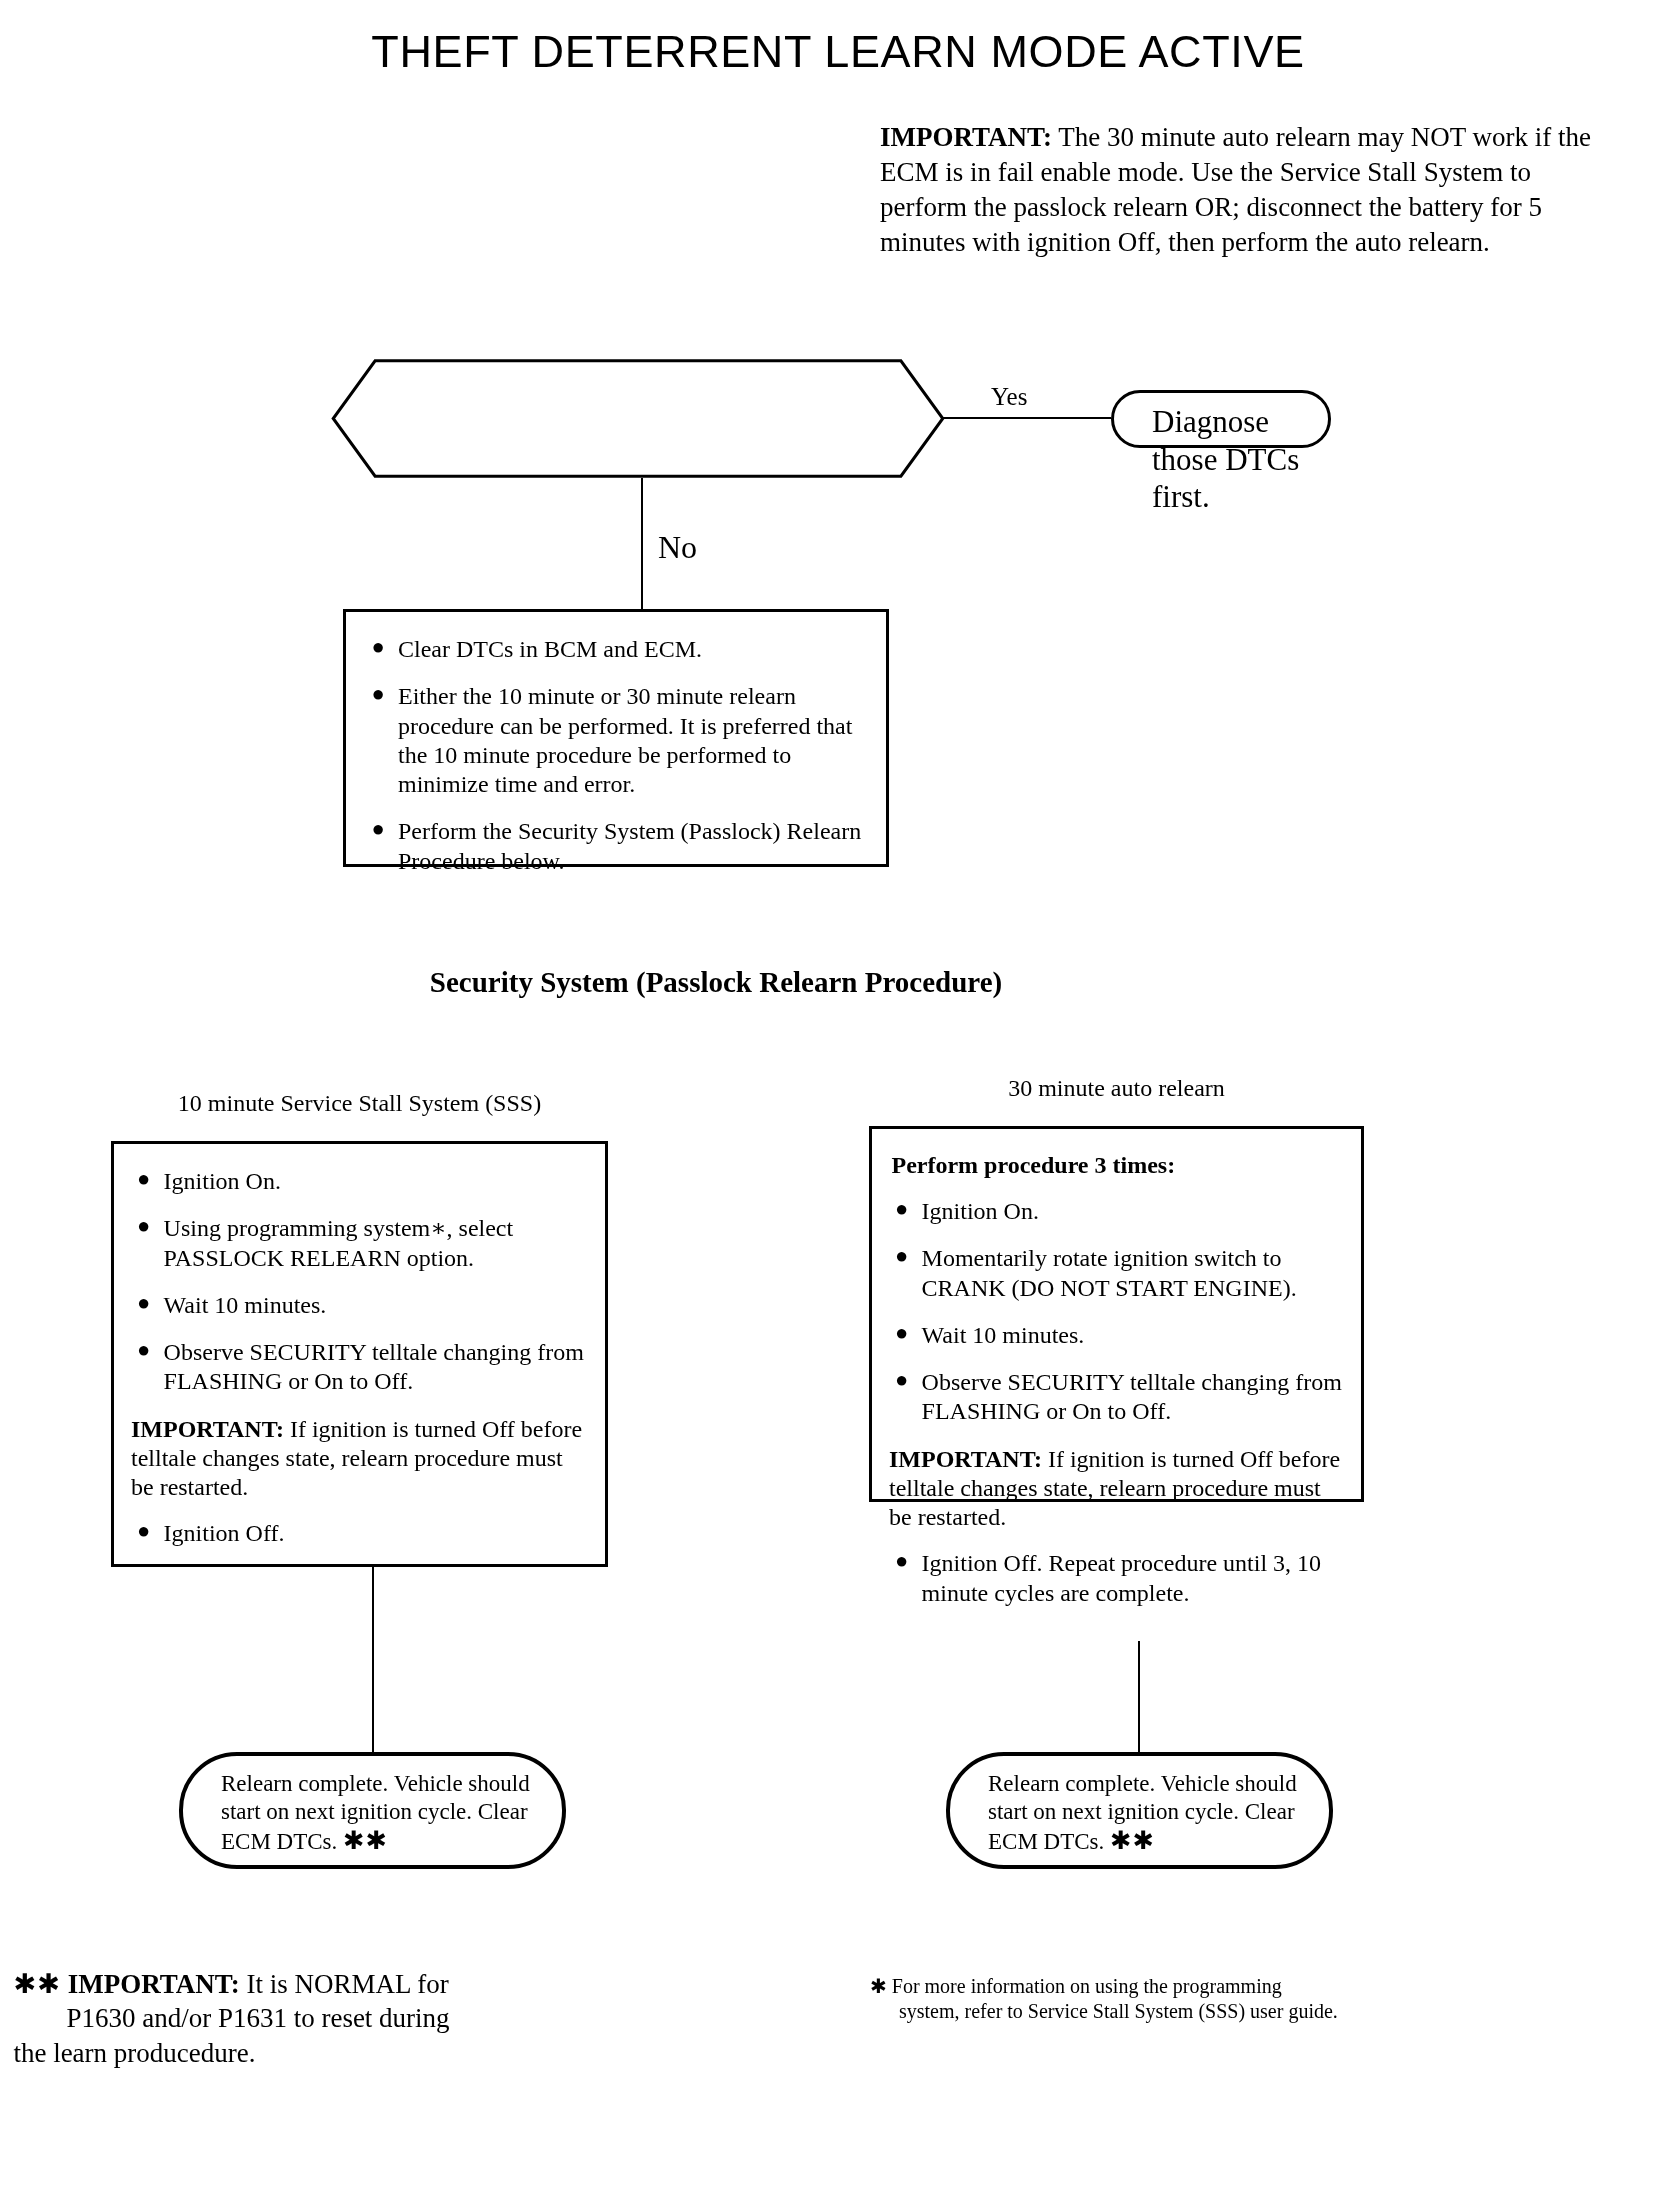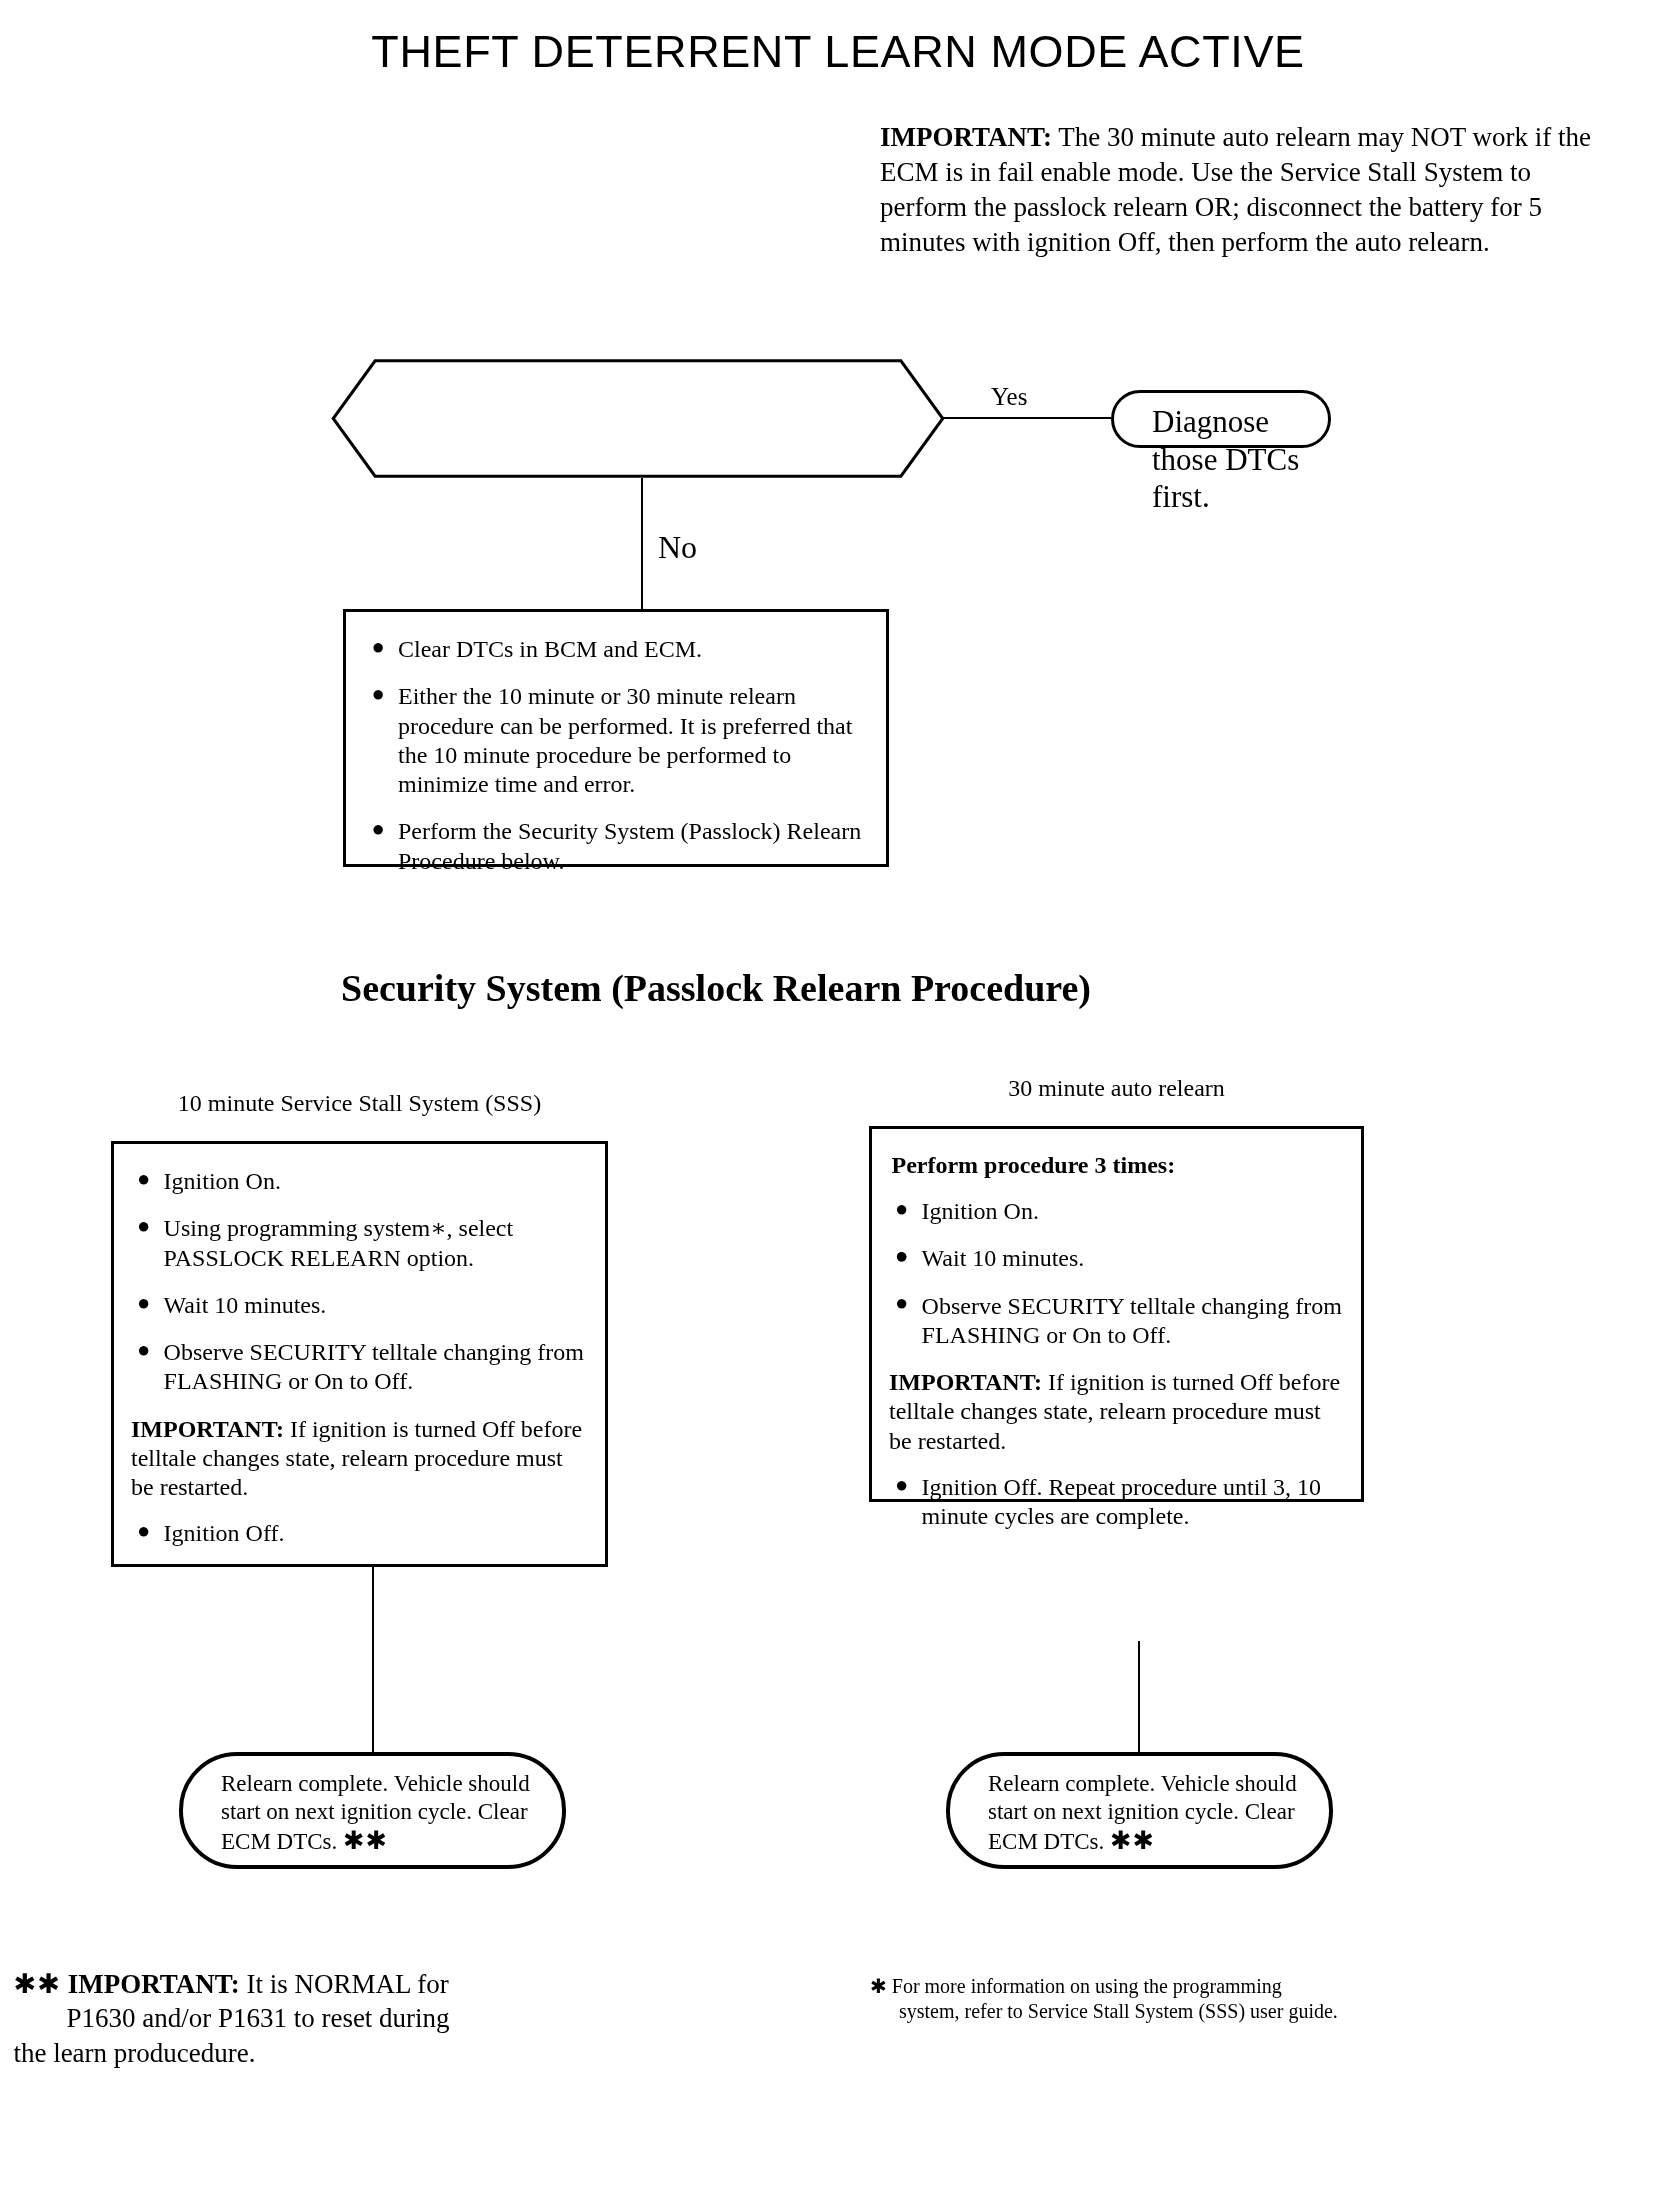--- a/index.html
+++ b/index.html
@@ -68,21 +68,21 @@
     position:absolute;left:8.5px;top:-1.2px;font-size:22px;line-height:1.22;
   }
   .note{
     font-size:24px;line-height:1.22;margin:0 0 17px 2.4px;
   }
   .note b{font-weight:bold;}
 
   
   #section-heading{
     left:0;top:966px;width:1432px;text-align:center;
-    font-size:38px;font-weight:bold;
+    font-size:29px;font-weight:bold;
   }
 
   
   #caption-left{left:111px;top:1090px;width:497px;text-align:center;font-size:24px;}
   #caption-right{left:869px;top:1075px;width:495px;text-align:center;font-size:24px;}
 
   
   #left-box{
     left:111px;top:1141px;width:497px;height:426px;
     border:3.6px solid #000;box-sizing:border-box;
@@ -208,20 +208,21 @@
 <div class="abs" id="right-box">
   <div class="inner">
     <p class="boxhead">Perform procedure 3 times:</p>
     <ul class="blist">
       <li>
         <span class="bul">●</span>
         <span>Ignition On.</span>
       </li>
       <li>
         <span class="bul">●</span>
+        <span>Momentarily rotate ignition switch to CRANK (DO NOT START ENGINE).</span>
       </li>
       <li>
         <span class="bul">●</span>
         <span>Wait 10 minutes.</span>
       </li>
       <li>
         <span class="bul">●</span>
         <span>Observe SECURITY telltale changing from FLASHING or On to Off.</span>
       </li>
     </ul>

